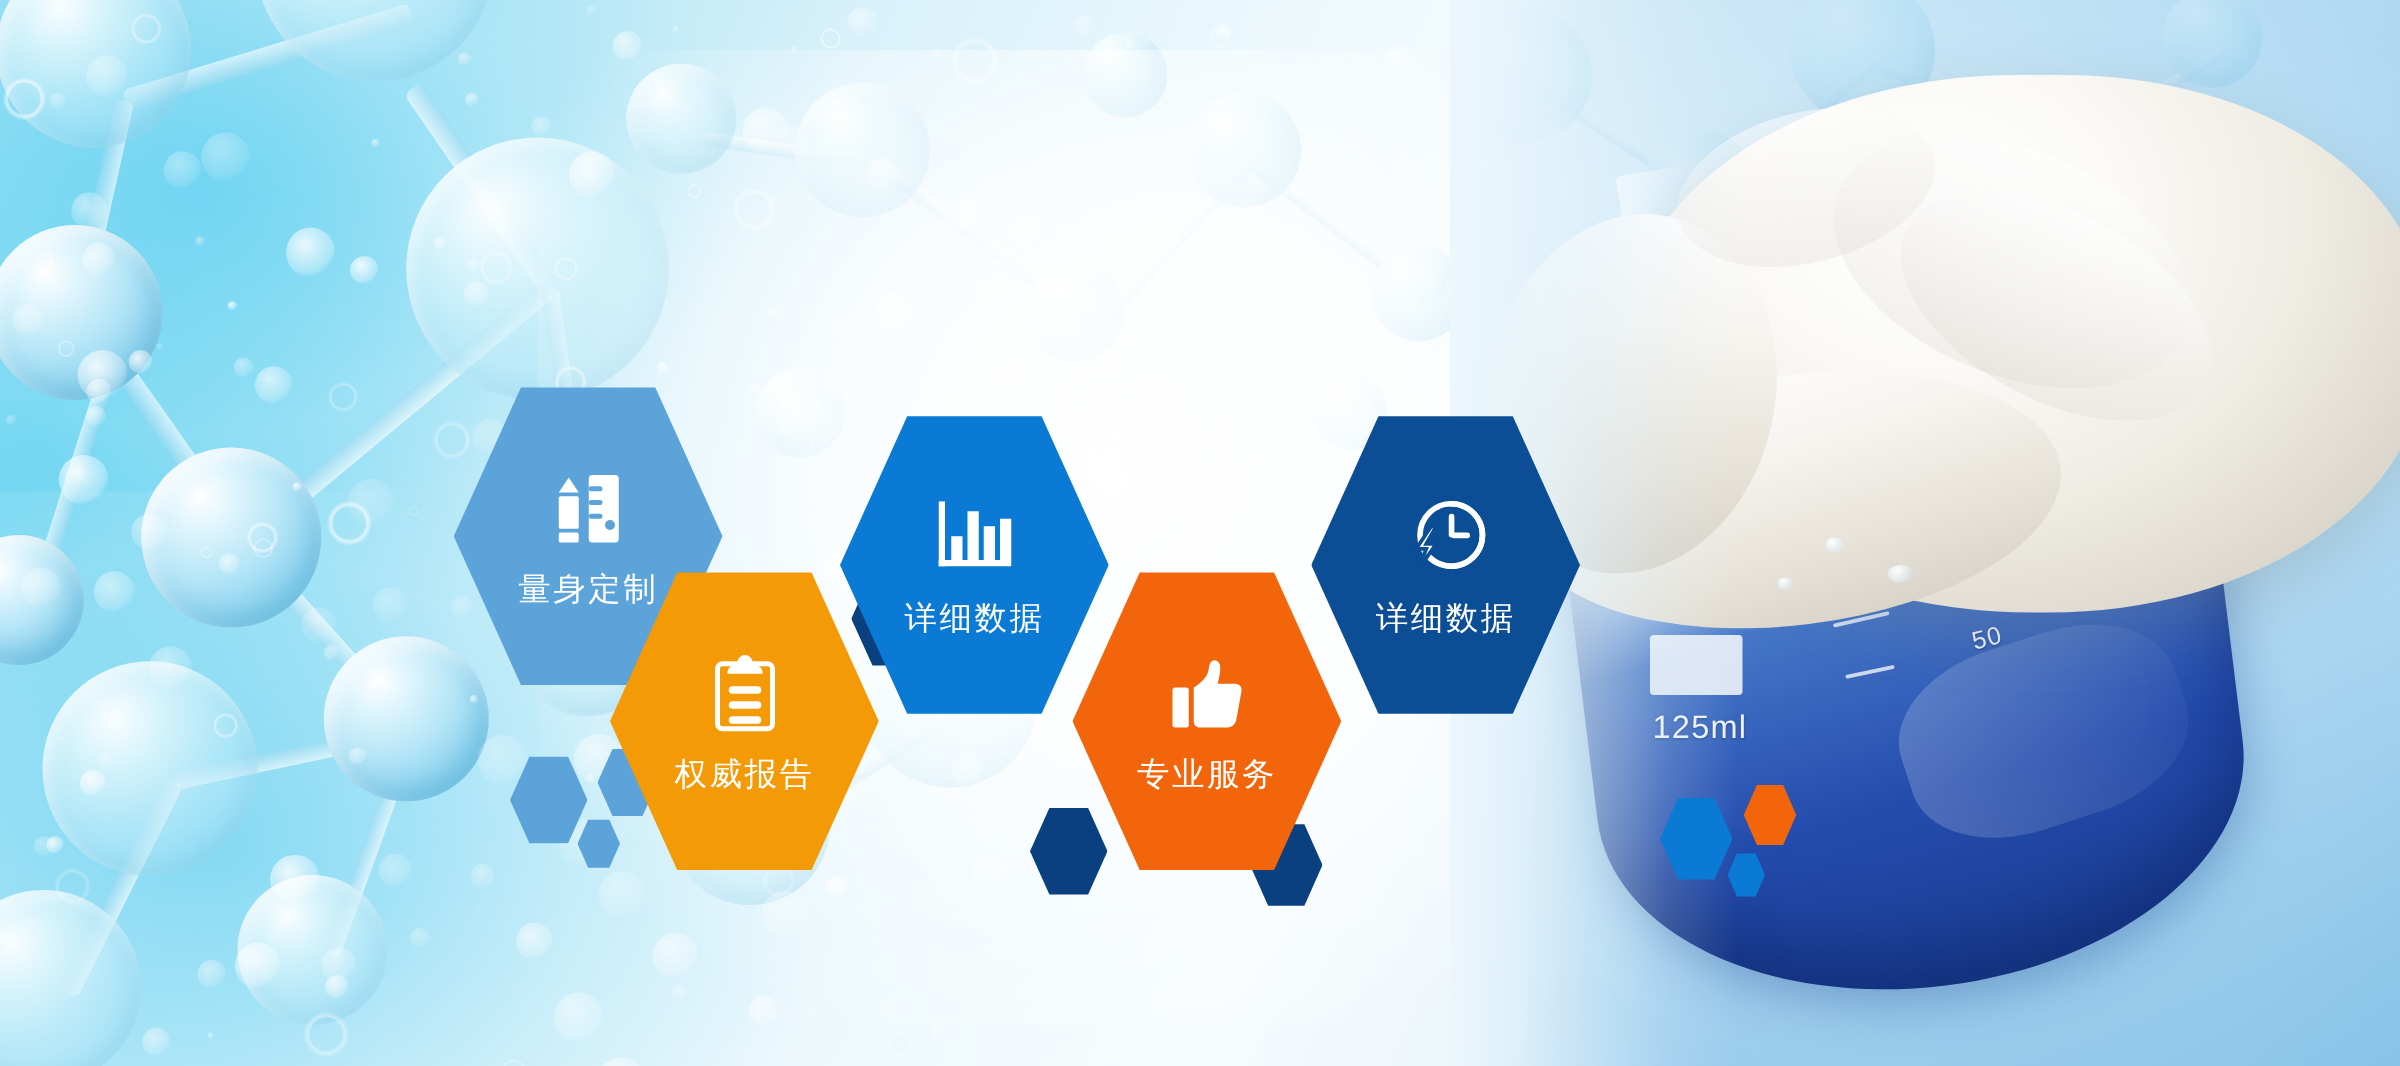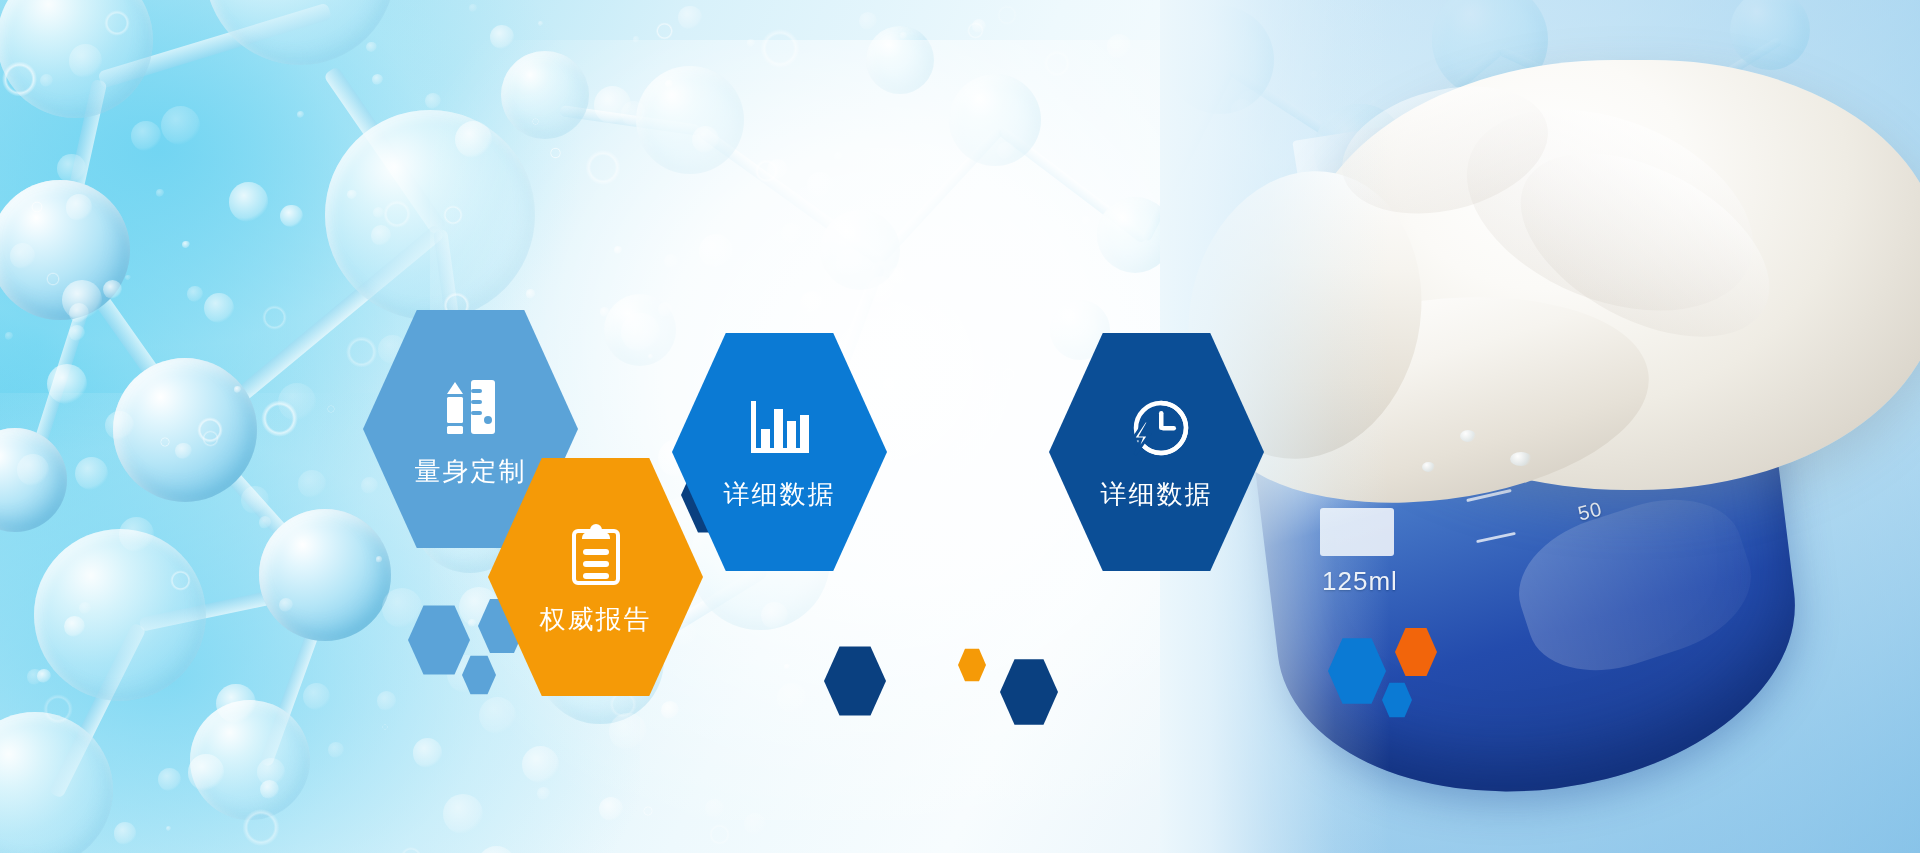--- a/index.html
+++ b/index.html
@@ -449,20 +449,29 @@
         <path d="M20 9 h16 a6 6 0 0 1 6 6 v1 h-28 v-1 a6 6 0 0 1 6 -6 z" fill="#ffffff"></path>
         <circle cx="28" cy="7" r="6" fill="#ffffff"></circle>
         <rect x="15" y="26" width="26" height="6" rx="3" fill="#ffffff"></rect>
         <rect x="15" y="38" width="26" height="6" rx="3" fill="#ffffff"></rect>
         <rect x="15" y="50" width="26" height="6" rx="3" fill="#ffffff"></rect>
       </svg>
     </div>
     <div class="hex-label">权威报告</div>
   </div>
 
+  <div class="hex hex-main" style="left:858px;top:453px;background:#f2650b;">
+    <div class="hex-icon">
+      <svg width="60" height="58" viewBox="0 0 60 58" fill="#ffffff">
+        <rect x="2" y="24" width="13" height="32" rx="2"></rect>
+        <path d="M19 24 C19 24 30 18 31 9 C31.6 3 35 1 38 3 C41 5 41 11 38 21 L52 21 C56 21 58 24 57 28 L53 50 C52 54 49 56 45 56 L24 56 C21 56 19 54 19 51 Z"></path>
+      </svg>
+    </div>
+    <div class="hex-label">专业服务</div>
+  </div>
 
   <div class="hex hex-main" style="left:1049px;top:328px;background:#0b4e96;">
     <div class="hex-icon">
       <svg width="64" height="62" viewBox="0 0 64 62">
         <path d="M36 4 a25 25 0 1 1 -20 40" fill="none" stroke="#ffffff" stroke-width="4.5" stroke-linecap="round"></path>
         <path d="M16 44 a25 25 0 0 1 8 -38" fill="none" stroke="#ffffff" stroke-width="4.5" stroke-linecap="round" opacity="0"></path>
         <circle cx="36" cy="29" r="25" fill="none" stroke="#ffffff" stroke-width="4.5"></circle>
         <rect x="34" y="12" width="4.5" height="19" rx="2.2" fill="#ffffff"></rect>
         <rect x="36" y="27" width="15" height="4.5" rx="2.2" fill="#ffffff"></rect>
         <path d="M20 22 L8 40 L16 40 L10 56 L24 36 L16 36 L24 22 Z" fill="#ffffff" stroke="#0b4e96" stroke-width="3"></path>

